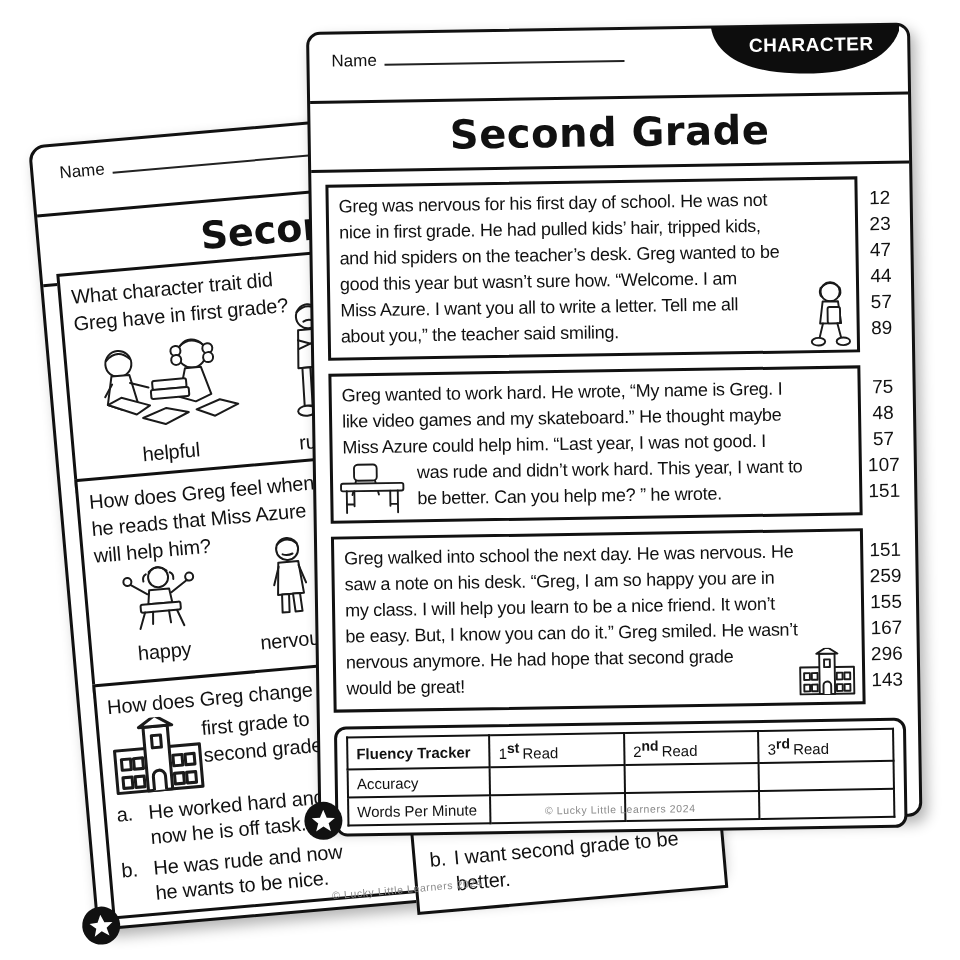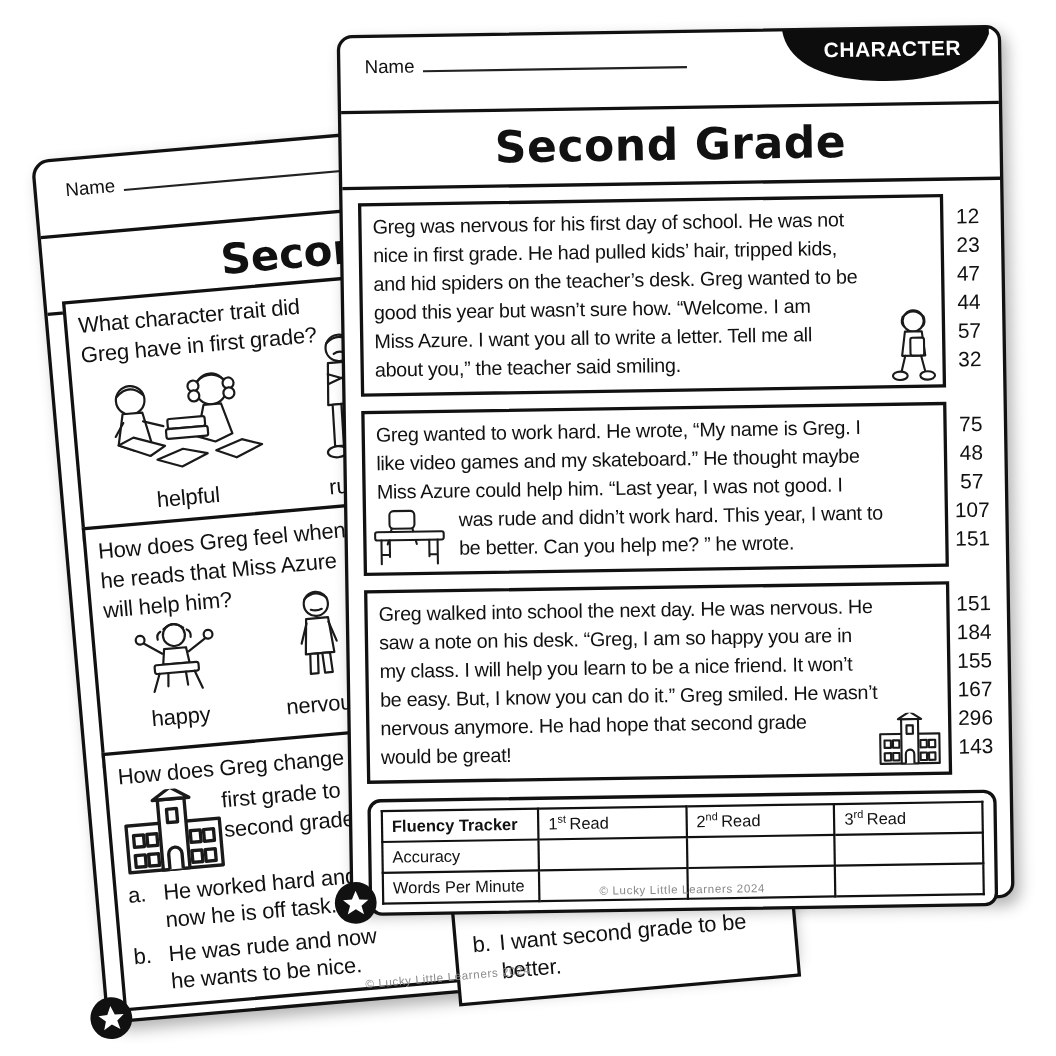--- a/index.html
+++ b/index.html
@@ -24,21 +24,21 @@
   .ill{position:absolute;}
   .ill-student{right:4px;bottom:2px;}
   .ill-desk{left:6px;bottom:4px;}
   .ill-school-front{right:6px;bottom:6px;}
   .fluency-wrap{border:3px solid #111;border-radius:12px;padding:7px 9px;margin:14px 4px 0 0;background:#fff;}
   table{width:100%;border-collapse:collapse;}
   td,th{border:2px solid #111;font-size:15px;padding:4px 8px;text-align:left;font-weight:normal;}
   th.first{font-weight:bold;width:26%;}
   td.blank{width:24.6%;}
   tr{height:28px;}
-  sup{font-size:10px;}
+  sup{font-size:14px;font-weight:bold;}
   .read-word{margin-left:3px;}
   .footer{position:absolute;bottom:3px;left:0;right:0;text-align:center;
           font-size:10.5px;color:#8a8a8a;letter-spacing:0.6px;}
   .star-logo{position:absolute;left:0;bottom:0;width:40px;height:40px;transform:translate(-45%,45%);z-index:5;}
   
   #back-page{left:28px;top:146px;width:620px;height:782px;border-radius:16px;
              transform:rotate(-5deg);transform-origin:0 0;z-index:1;}
   #back-page .name-row{padding-left:26px;}
   .back-title{height:67px;line-height:67px;text-align:center;
               font-family:"DejaVu Sans",sans-serif;font-weight:800;font-size:38px;}
@@ -236,21 +236,21 @@
           <ellipse class="fl" cx="10" cy="65" rx="7" ry="4"></ellipse>
           <ellipse class="fl" cx="36" cy="65" rx="7" ry="4"></ellipse>
         </svg>
       </div>
       <div class="counts">
         <div>12</div>
         <div>23</div>
         <div>47</div>
         <div>44</div>
         <div>57</div>
-        <div>32</div>
+        <div>89</div>
       </div>
     </div>
 
     <div class="passage-row">
       <div class="pbox">
         <div class="pline">Greg wanted to work hard. He wrote, “My name is Greg. I</div>
         <div class="pline">like video games and my skateboard.” He thought maybe</div>
         <div class="pline">Miss Azure could help him. “Last year, I was not good. I</div>
         <div class="pline indent">was rude and didn’t work hard. This year, I want to</div>
         <div class="pline indent">be better. Can you help me? ” he wrote.</div>
@@ -289,21 +289,21 @@
             <rect class="fl" x="48" y="26" width="6" height="7"></rect>
           <rect class="fl" x="6" y="38" width="6" height="7"></rect>
             <rect class="fl" x="14" y="38" width="6" height="7"></rect>
           <rect class="fl" x="40" y="38" width="6" height="7"></rect>
             <rect class="fl" x="48" y="38" width="6" height="7"></rect>
           <rect class="fl" x="27" y="12" width="6" height="8"></rect>
         </svg>
       </div>
       <div class="counts">
         <div>151</div>
-        <div>184</div>
+        <div>259</div>
         <div>155</div>
         <div>167</div>
         <div>296</div>
         <div>143</div>
       </div>
     </div>
 
     <div class="fluency-wrap">
       <table>
         <tbody>

